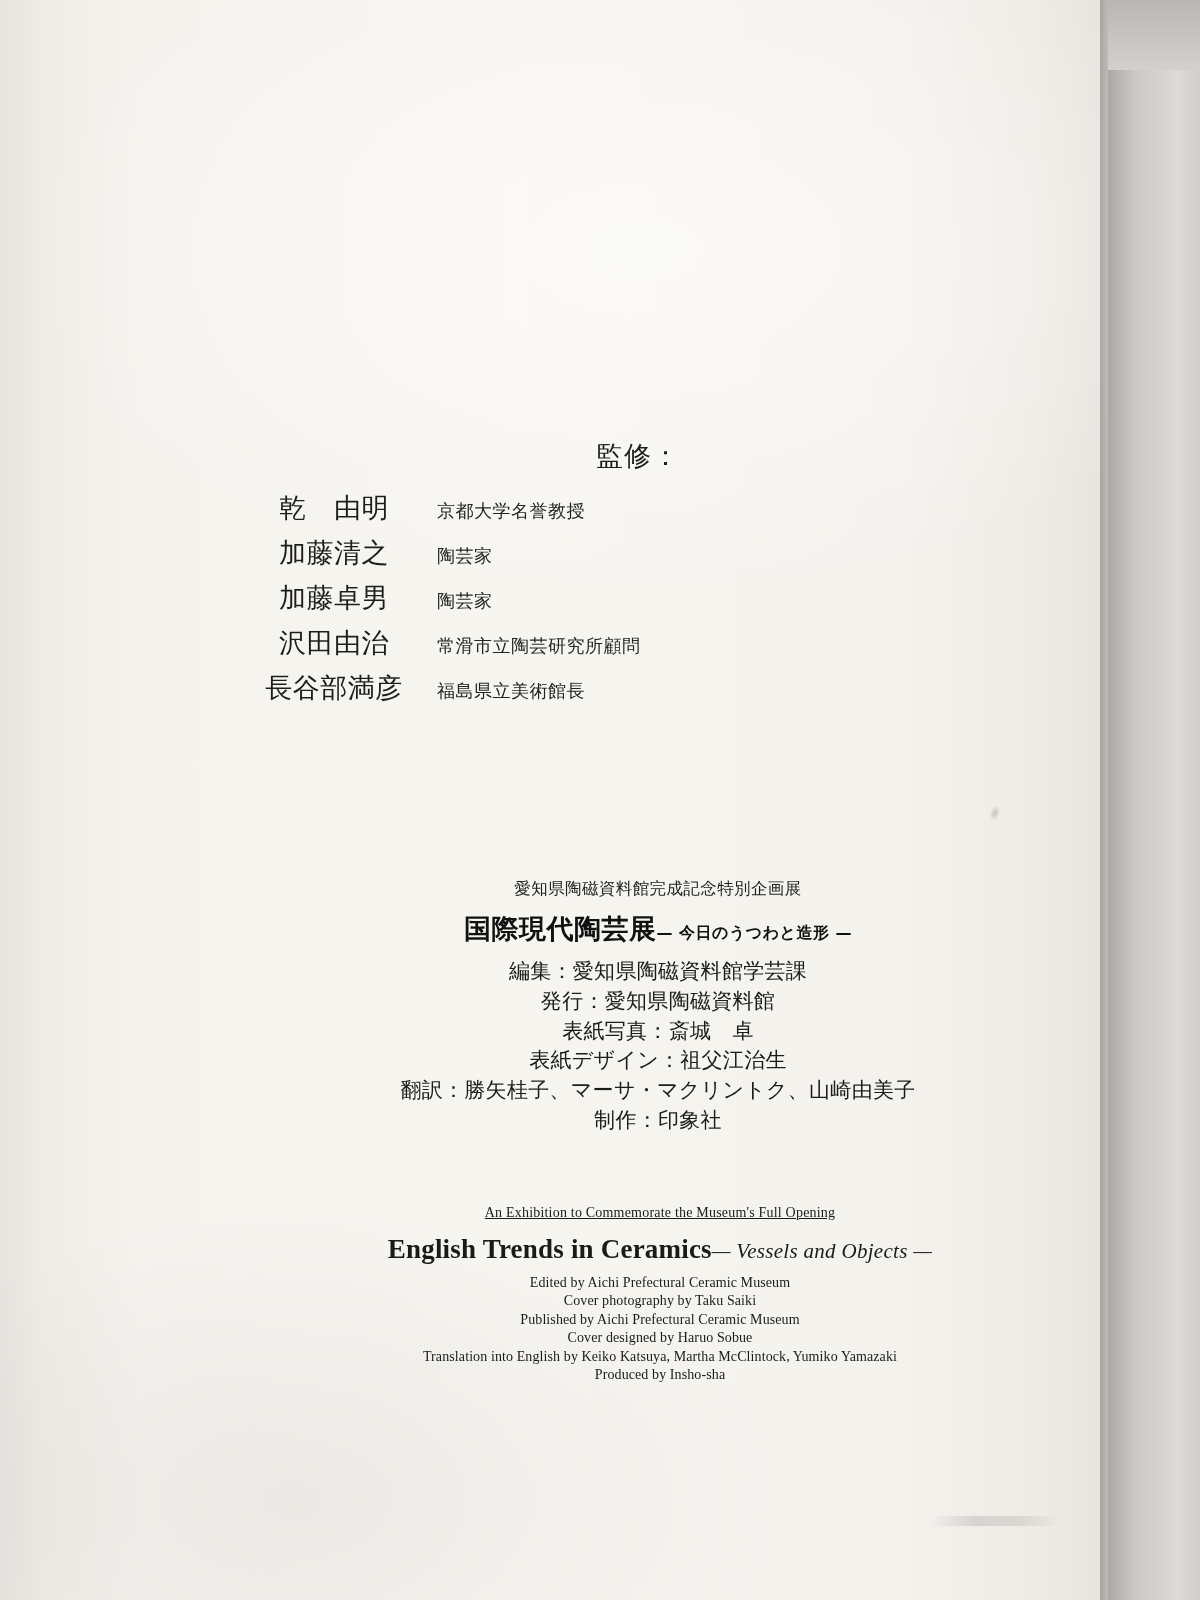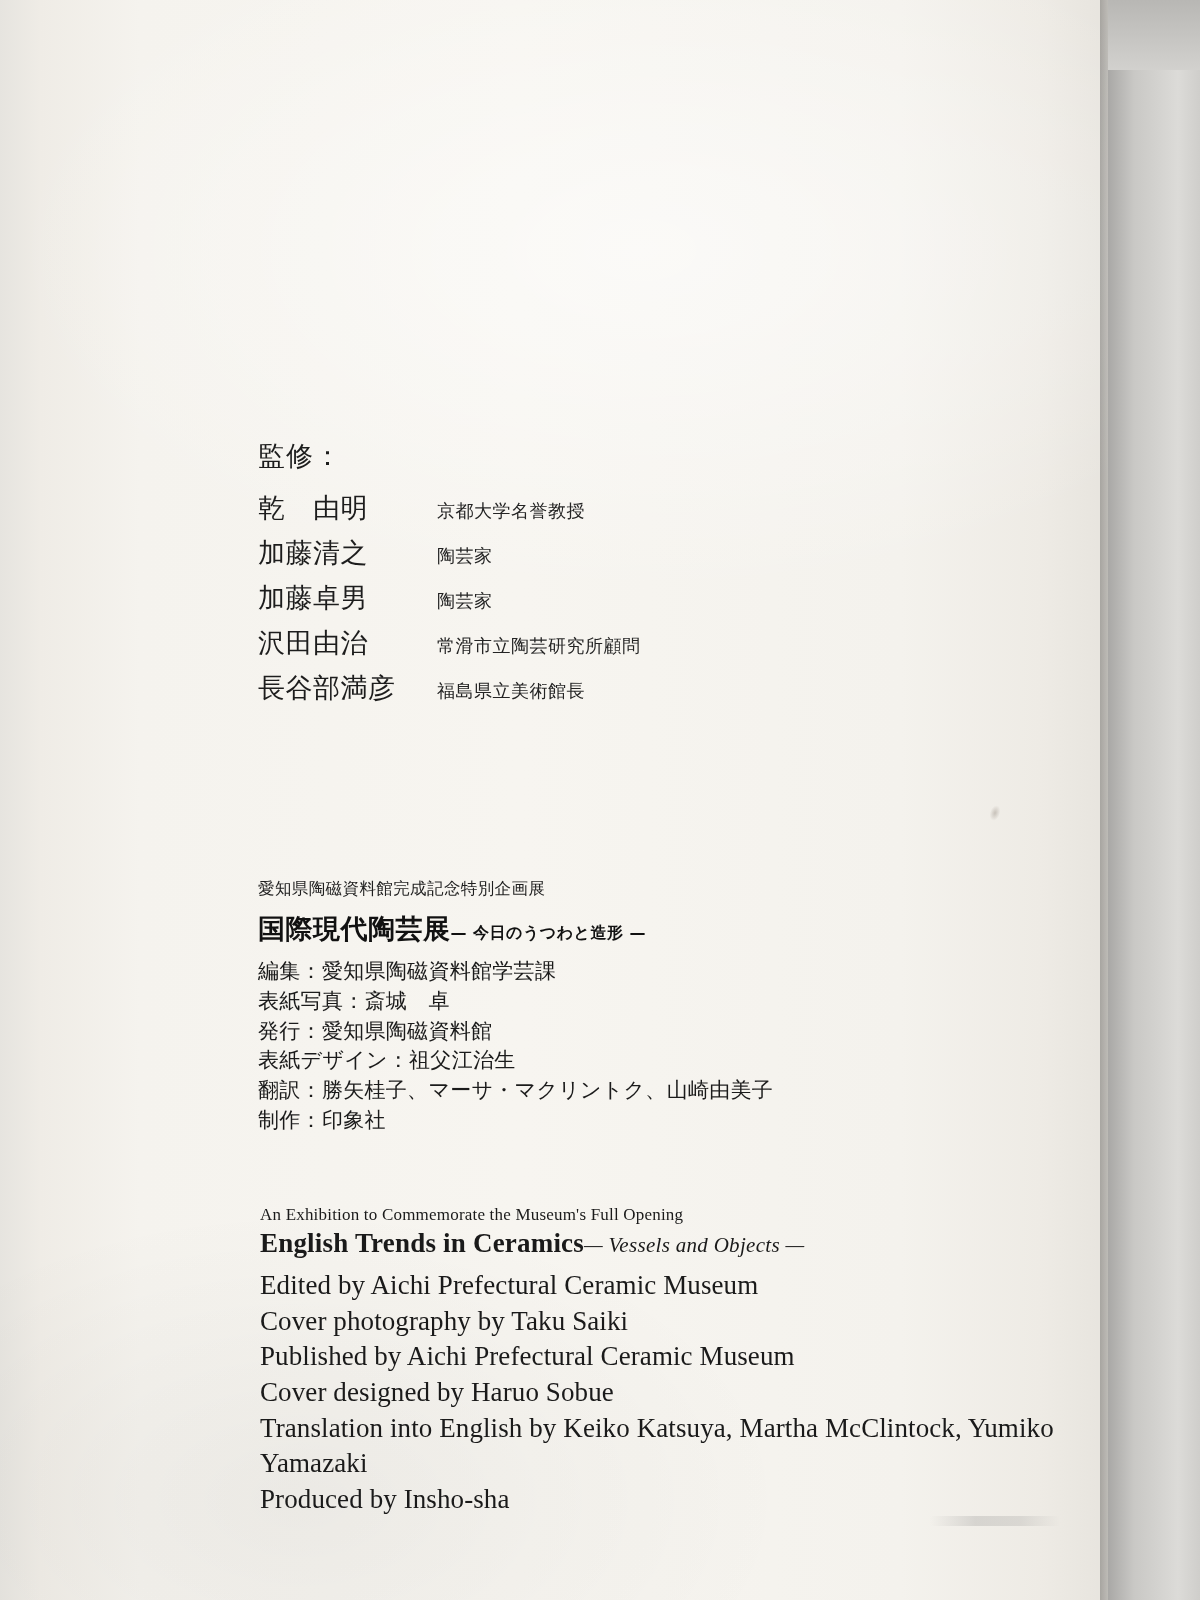--- a/index.html
+++ b/index.html
@@ -12,20 +12,21 @@
     background: #6e6e6e;
     font-family: "Liberation Serif", serif;
     overflow: hidden;
   }
 
   #page {
     position: relative;
     width: 1200px;
     height: 1204px;
     background: #d9d9d7;
+    text-align: center;
   }
 
   
   .paper {
     position: absolute;
     left: 0;
     top: 0;
     width: 1108px;
     height: 1600px;
     background:
@@ -138,39 +139,40 @@
 
   #english {
     position: absolute;
     left: 260px;
     top: 1205px;
     width: 800px;
     font-family: "Liberation Serif", serif;
     color: #1a1a1a;
   }
   #english .en-kicker {
-    font-size: 17px;
+    font-size: 14px;
     letter-spacing: 0.2px;
-    margin-bottom: 3px;
+    margin-bottom: 13px;
+    text-decoration: underline;
   }
   #english .en-title {
     font-size: 27px;
     font-weight: 700;
     letter-spacing: 0.2px;
     margin-bottom: 9px;
     white-space: nowrap;
   }
   #english .en-title .en-sub {
     font-size: 21px;
     font-style: italic;
     font-weight: 400;
     letter-spacing: 0.3px;
   }
   .en-line {
-    font-size: 27px;
+    font-size: 14px;
     line-height: 1.32;
     letter-spacing: 0.1px;
   }
 
   
   .blemish {
     position: absolute;
     pointer-events: none;
   }
   .blem-1 {
@@ -220,22 +222,22 @@
       <div class="sup-title">福島県立美術館長</div>
     </div>
   </div>
 
   <div id="colophon" class="jp">
     <div class="kicker">愛知県陶磁資料館完成記念特別企画展</div>
     <div class="title-jp">
       <span>国際現代陶芸展</span><span class="sub">— 今日のうつわと造形 —</span>
     </div>
     <div class="col-line">編集：愛知県陶磁資料館学芸課</div>
+    <div class="col-line">発行：愛知県陶磁資料館</div>
     <div class="col-line">表紙写真：斎城　卓</div>
-    <div class="col-line">発行：愛知県陶磁資料館</div>
     <div class="col-line">表紙デザイン：祖父江治生</div>
     <div class="col-line">翻訳：勝矢桂子、マーサ・マクリントク、山崎由美子</div>
     <div class="col-line">制作：印象社</div>
   </div>
 
   <div id="english">
     <div class="en-kicker">An Exhibition to Commemorate the Museum's Full Opening</div>
     <div class="en-title">
       <span>English Trends in Ceramics</span><span class="en-sub">— Vessels and Objects —</span>
     </div>

